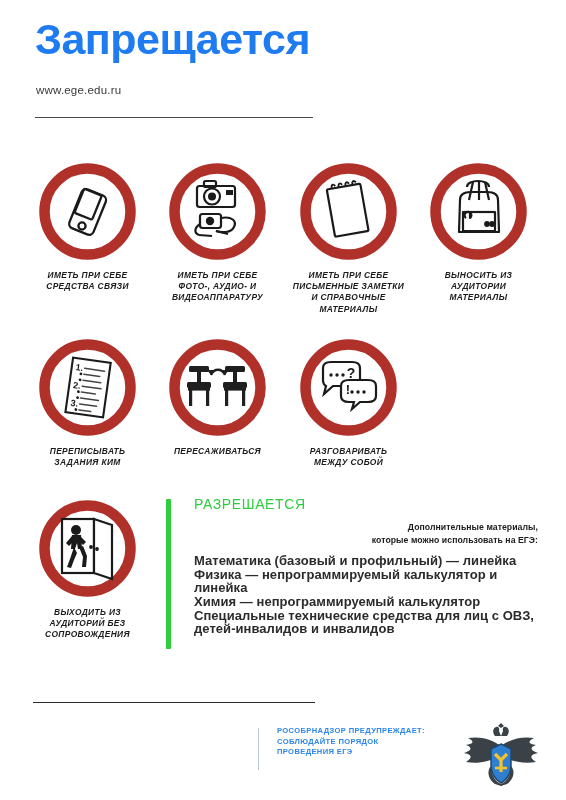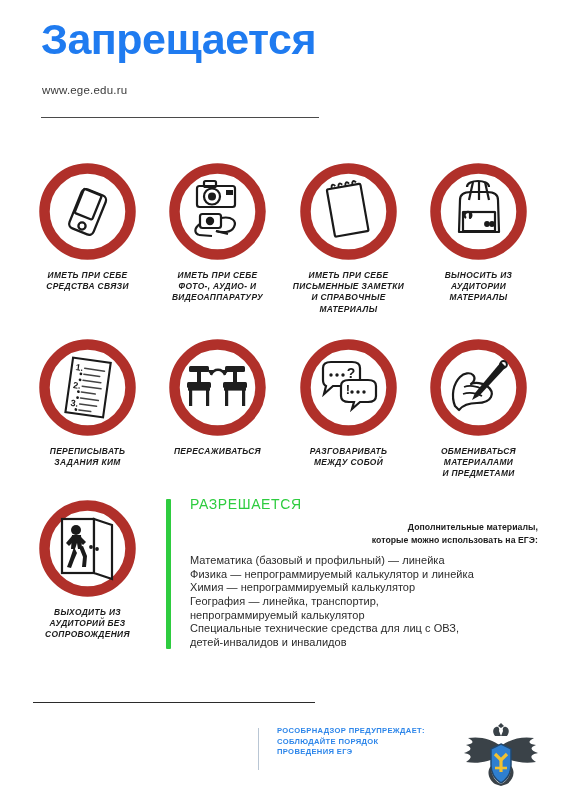--- a/index.html
+++ b/index.html
@@ -6,21 +6,21 @@
   html,body{margin:0;padding:0;background:#ffffff;}
   body{
     width:566px;height:800px;overflow:hidden;position:relative;
     font-family:"Liberation Sans","DejaVu Sans",sans-serif;
     color:#1a1a1a;
     -webkit-font-smoothing:antialiased;
   }
   .page{position:absolute;inset:0;}
 
   
-  .header{position:absolute;left:8px;top:0;width:459px;height:132px;}
+  .header{position:absolute;left:2px;top:0;width:459px;height:132px;}
   .title{
     position:absolute;left:33px;top:18px;
     font-size:43px;line-height:1;font-weight:700;
     color:#1f7bf0;letter-spacing:-0.5px;white-space:nowrap;
   }
   .site{
     position:absolute;left:34px;top:84px;
     font-size:11.5px;color:#3a3a3a;letter-spacing:0.2px;
   }
   .hrule{
@@ -56,33 +56,33 @@
     letter-spacing:0.35px;color:#1b1b1b;
     text-transform:uppercase;width:128px;font-style:italic;
   }
 
   
   .allowed{position:absolute;left:166px;top:497px;width:372px;}
   .greenbar{
     position:absolute;left:0;top:2px;width:4.5px;height:150px;
     background:#2ecc3f;border-radius:1px;
   }
-  .allowed-inner{padding-left:4px;margin-left:20px;}
+  .allowed-inner{padding-left:28px;}
   .allowed-title{
     font-size:14px;font-weight:400;color:#2ecc3f;
     letter-spacing:0.6px;line-height:1.1;margin:0 0 9px 0;
   }
   .allowed-sub{
     font-size:8.7px;font-weight:700;line-height:12.4px;
     color:#1b1b1b;margin:0 0 8px 0;letter-spacing:0.05px;text-align:right;
   }
   .allowed-list{margin:0;padding:0;list-style:none;}
   .allowed-list li{
-    font-size:11px;line-height:13.6px;color:#2b2b2b;
-    letter-spacing:0.05px;font-weight:400;
+    font-size:13px;line-height:13.6px;color:#2b2b2b;
+    letter-spacing:0.05px;font-weight:700;
   }
 
   
   .frule{
     position:absolute;left:33px;top:702px;width:282px;height:0;
     border-top:1.3px solid #2b2b2b;
   }
   .footer{position:absolute;left:0;top:726px;width:566px;height:70px;}
   .fcol{
     position:absolute;top:0;
@@ -276,39 +276,20 @@
                   <circle cx="61" cy="56" r="1.7"></circle>
                   <circle cx="67" cy="56" r="1.7"></circle>
               </g>
               <text x="51" y="58" font-family="Liberation Sans, sans-serif" font-size="13" font-weight="700" fill="#1a1a1a" text-anchor="middle">!</text>
             </g>
           </svg>
         </div>
         <div class="caption">РАЗГОВАРИВАТЬ<br>МЕЖДУ СОБОЙ</div>
       </div>
 
-      <div class="cell c3">
-        <div class="sign">
-          <svg width="103" height="103" viewBox="0 0 103 103">
-            <circle cx="51.5" cy="51.5" r="43" fill="none" stroke="#b0302a" stroke-width="10.5"></circle>
-            <g>
-              <path d="M28 70 C24 60 26 48 33 41 C37 37 43 36 46 39 C49 42 47 46 44 48
-                       C48 46 56 47 60 50 C64 53 66 57 64 61 C62 65 56 67 50 67
-                       C44 67 36 69 32 74 Z" fill="#ffffff" stroke="#1a1a1a" stroke-width="2.2" stroke-linejoin="round"></path>
-              <path d="M37 51 C42 49 50 50 55 53" fill="none" stroke="#1a1a1a" stroke-width="1.7"></path>
-              <path d="M36 58 C42 56 50 57 55 60" fill="none" stroke="#1a1a1a" stroke-width="1.7"></path>
-
-              <path d="M74 26 L79 31 L52 60 L48 57 Z" fill="#1a1a1a"></path>
-              <path d="M48 57 L52 60 L45 64 Z" fill="#1a1a1a"></path>
-              <circle cx="76.5" cy="28.5" r="3.4" fill="none" stroke="#1a1a1a" stroke-width="2"></circle>
-            </g>
-          </svg>
-        </div>
-        <div class="caption">ОБМЕНИВАТЬСЯ<br>МАТЕРИАЛАМИ<br>И ПРЕДМЕТАМИ</div>
-      </div>
     </div>
   </div>
 
   <div class="cell c0" style="position:absolute;top:497px;">
     <div class="sign">
       <svg width="103" height="103" viewBox="0 0 103 103">
         <circle cx="51.5" cy="51.5" r="43" fill="none" stroke="#b0302a" stroke-width="10.5"></circle>
         <g>
           <rect x="26" y="22" width="32" height="54" fill="#ffffff" stroke="#1a1a1a" stroke-width="2.2"></rect>
           <path d="M58 22 L76 28 L76 82 L58 76 Z" fill="#ffffff" stroke="#1a1a1a" stroke-width="2.2"></path>
@@ -331,21 +312,20 @@
 
   <div class="allowed">
     <div class="greenbar"></div>
     <div class="allowed-inner">
       <div class="allowed-title">РАЗРЕШАЕТСЯ</div>
       <div class="allowed-sub">Дополнительные материалы,<br>которые можно использовать на ЕГЭ:</div>
       <ul class="allowed-list">
         <li>Математика (базовый и профильный) — линейка</li>
         <li>Физика — непрограммируемый калькулятор и линейка</li>
         <li>Химия — непрограммируемый калькулятор</li>
-        <li>География — линейка, транспортир,<br>непрограммируемый калькулятор</li>
         <li>Специальные технические средства для лиц с ОВЗ,<br>детей-инвалидов и инвалидов</li>
       </ul>
     </div>
   </div>
 
   <div class="frule"></div>
   <div class="footer">
     <div class="fdiv"></div>
     <div class="fcol fcol-right">РОСОБРНАДЗОР ПРЕДУПРЕЖДАЕТ:<br>СОБЛЮДАЙТЕ ПОРЯДОК<br>ПРОВЕДЕНИЯ ЕГЭ</div>
 

